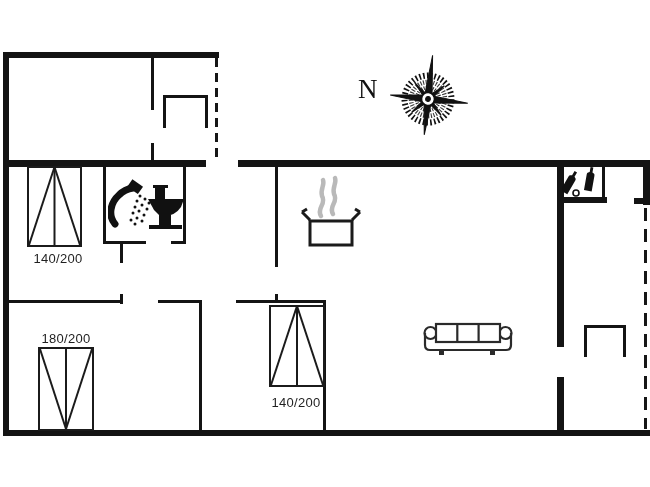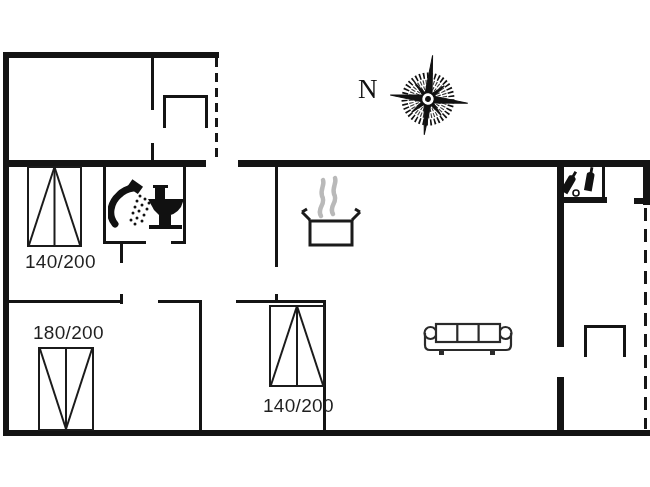--- a/index.html
+++ b/index.html
@@ -6,21 +6,21 @@
   .plan{position:relative;width:650px;height:487px;background:#ffffff;overflow:hidden;
         font-family:"Liberation Sans",sans-serif;}
   .wall{position:absolute;background:#141414;}
   .dash-v{position:absolute;}
   .dash-entrance{left:215px;top:58px;width:2.5px;height:103px;
      background:repeating-linear-gradient(to bottom,#161616 0 9px,transparent 9px 15px);}
   .dash-terrace{left:644px;top:208px;width:2.5px;height:221px;
      background:repeating-linear-gradient(to bottom,#161616 0 13px,transparent 13px 21px);}
   .bed{position:absolute;}
   .bed svg{display:block;}
-  .bed-label{position:absolute;width:66px;text-align:center;font-size:19px;
+  .bed-label{position:absolute;width:66px;text-align:center;font-size:13px;
      color:#1f1f1f;letter-spacing:0.3px;}
   .north{position:absolute;left:358px;top:74px;font-family:"Liberation Serif",serif;
      font-size:27px;color:#111;}
   .icon{position:absolute;}
 </style>
 </head>
 <body>
 
 <div class="plan">
 
@@ -163,21 +163,21 @@
   <div class="bed-label" style="left:25px;top:251px;">140/200</div>
 
   <div class="bed" style="left:38px;top:347px;">
     <svg width="56" height="84" viewBox="0 0 56 84" fill="none" stroke="#1b1b1b" stroke-width="2">
       <rect x="1" y="1" width="54" height="82"></rect>
       <line x1="28" y1="1" x2="28" y2="83"></line>
       <line x1="2" y1="2" x2="28" y2="82"></line>
       <line x1="54" y1="2" x2="28" y2="82"></line>
     </svg>
   </div>
-  <div class="bed-label" style="left:33px;top:322px;">180/200</div>
+  <div class="bed-label" style="left:33px;top:331px;">180/200</div>
 
   <div class="bed" style="left:269px;top:305px;">
     <svg width="56" height="82" viewBox="0 0 56 82" fill="none" stroke="#1b1b1b" stroke-width="2">
       <rect x="1" y="1" width="54" height="80"></rect>
       <line x1="28" y1="1" x2="28" y2="81"></line>
       <line x1="28" y1="1" x2="2" y2="80"></line>
       <line x1="28" y1="1" x2="54" y2="80"></line>
     </svg>
   </div>
   <div class="bed-label" style="left:263px;top:395px;">140/200</div>

